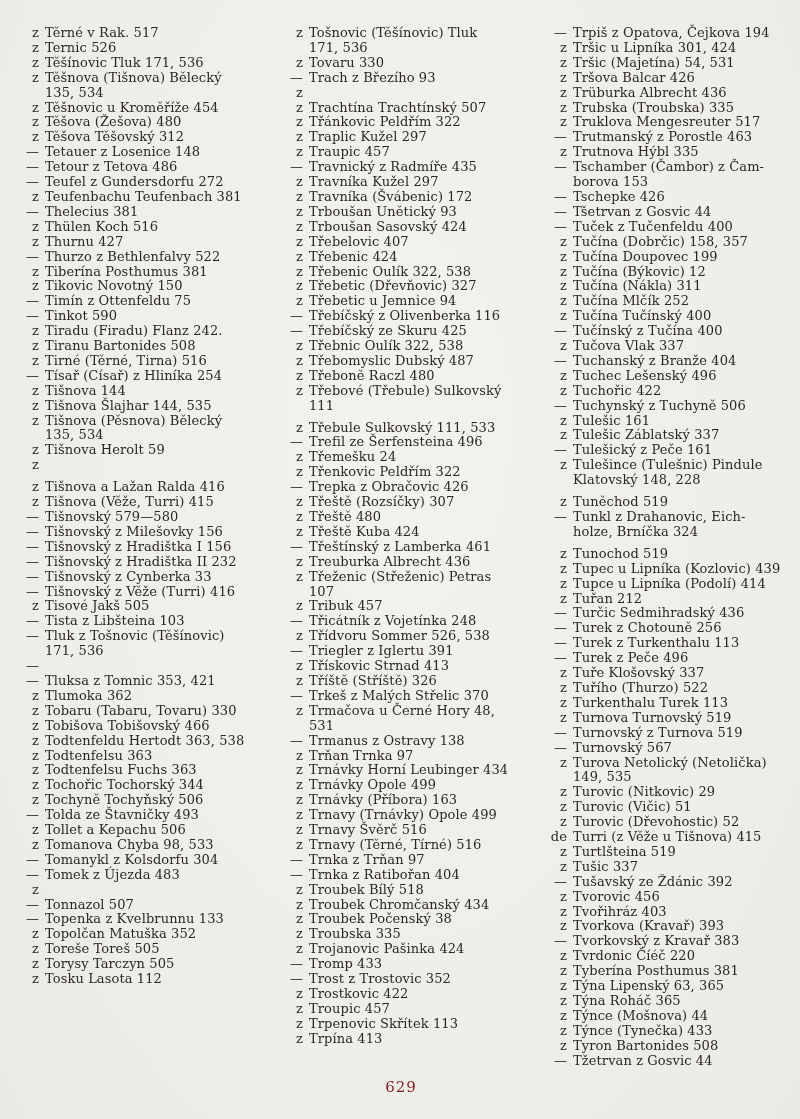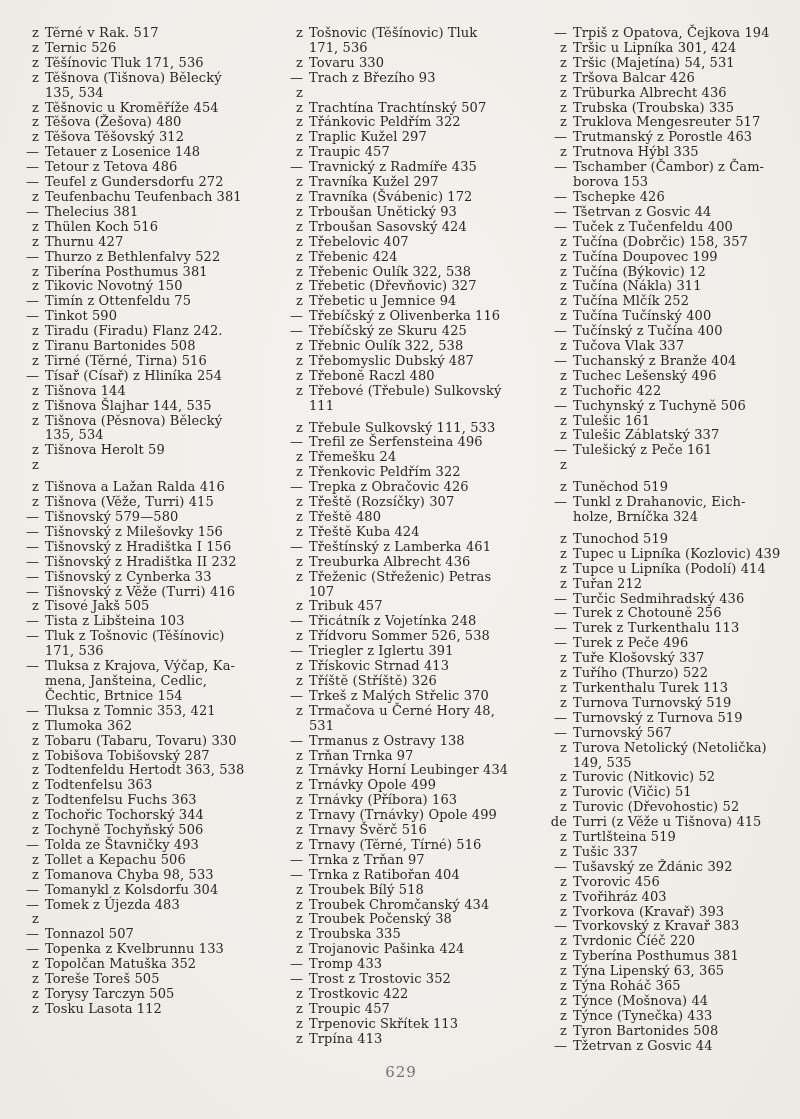--- a/index.html
+++ b/index.html
@@ -43,21 +43,21 @@
   .txt {
     flex: 1 1 auto;
     white-space: pre-line; 
     text-align: left;
   }
   .pagenum {
     text-align: center;
     margin-top: 9px;
     font-size: 15px;
     letter-spacing: 1px;
-    color: #737373;
+    color: #7f1d1d;
   }
 </style>
 </head>
 <body>
 
 <div class="page">
   <div class="columns">
     <div class="col">
         <div class="entry">
           <span class="prefix">z</span>
@@ -212,39 +212,36 @@
           <span class="prefix">—</span>
           <span class="txt">Tista z Libšteina 103</span>
         </div>
         <div class="entry">
           <span class="prefix">—</span>
           <span class="txt">Tluk z Tošnovic (Těšínovic)
 171, 536</span>
         </div>
         <div class="entry">
           <span class="prefix">—</span>
-          <span class="txt">Tluksa z Krajova, Výčap, Ka-
-mena, Janšteina, Cedlic,
-Čechtic, Brtnice 154</span>
         </div>
         <div class="entry">
           <span class="prefix">—</span>
           <span class="txt">Tluksa z Tomnic 353, 421</span>
         </div>
         <div class="entry">
           <span class="prefix">z</span>
           <span class="txt">Tlumoka 362</span>
         </div>
         <div class="entry">
           <span class="prefix">z</span>
           <span class="txt">Tobaru (Tabaru, Tovaru) 330</span>
         </div>
         <div class="entry">
           <span class="prefix">z</span>
-          <span class="txt">Tobišova Tobišovský 287</span>
+          <span class="txt">Tobišova Tobišovský 466</span>
         </div>
         <div class="entry">
           <span class="prefix">z</span>
           <span class="txt">Todtenfeldu Hertodt 363, 538</span>
         </div>
         <div class="entry">
           <span class="prefix">z</span>
           <span class="txt">Todtenfelsu 363</span>
         </div>
         <div class="entry">
@@ -677,20 +674,22 @@
         <div class="entry">
           <span class="prefix">z</span>
           <span class="txt">Tulešic Záblatský 337</span>
         </div>
         <div class="entry">
           <span class="prefix">—</span>
           <span class="txt">Tulešický z Peče 161</span>
         </div>
         <div class="entry">
           <span class="prefix">z</span>
+          <span class="txt">Tulešince (Tulešnic) Pindule
+Klatovský 148, 228</span>
         </div>
         <div class="entry gap">
           <span class="prefix">z</span>
           <span class="txt">Tuněchod 519</span>
         </div>
         <div class="entry">
           <span class="prefix">—</span>
           <span class="txt">Tunkl z Drahanovic, Eich-
 holze, Brníčka 324</span>
         </div>
@@ -750,21 +749,21 @@
           <span class="prefix">—</span>
           <span class="txt">Turnovský 567</span>
         </div>
         <div class="entry">
           <span class="prefix">z</span>
           <span class="txt">Turova Netolický (Netolička)
 149, 535</span>
         </div>
         <div class="entry">
           <span class="prefix">z</span>
-          <span class="txt">Turovic (Nitkovic) 52</span>
+          <span class="txt">Turovic (Nitkovic) 29</span>
         </div>
         <div class="entry">
           <span class="prefix">z</span>
           <span class="txt">Turovic (Vičic) 51</span>
         </div>
         <div class="entry">
           <span class="prefix">z</span>
           <span class="txt">Turovic (Dřevohostic) 52</span>
         </div>
         <div class="entry">

